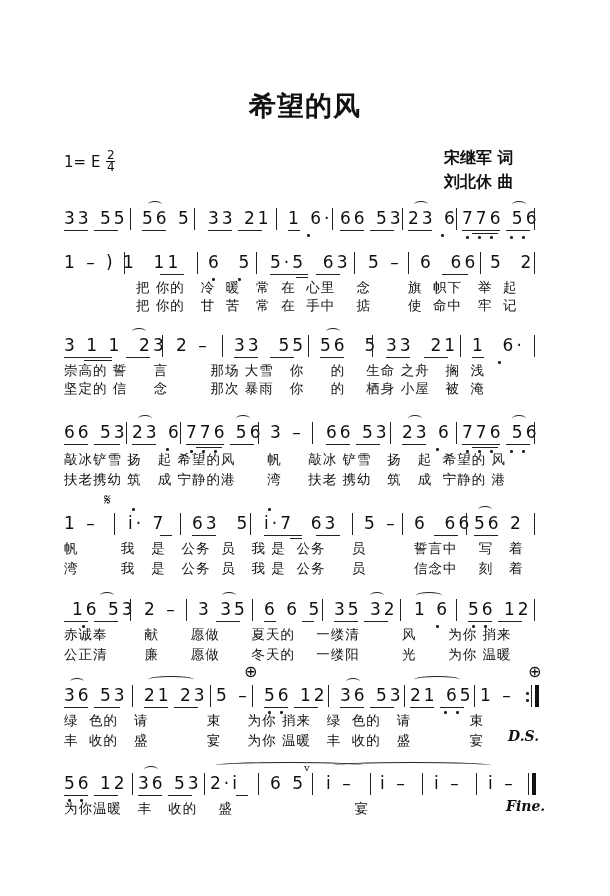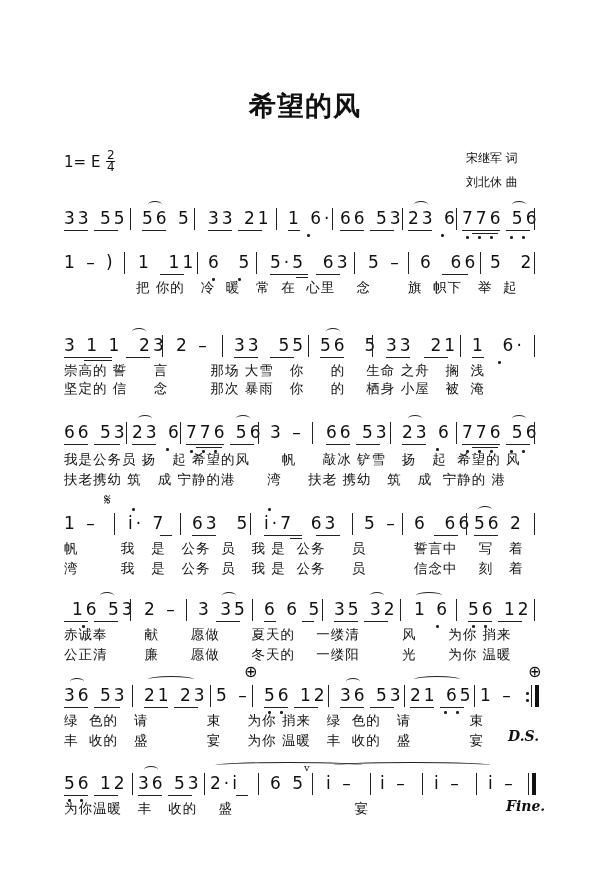--- a/index.html
+++ b/index.html
@@ -1,20 +1,20 @@
 <!DOCTYPE html>
 <html><head>
 <meta charset="utf-8">
 <style>
   html, body { margin:0; padding:0; background:#ffffff; }
   body { width:610px; height:896px; position:relative; overflow:hidden; font-family:"DejaVu Sans", sans-serif; color:#111; }
   .title { position:absolute; left:0; width:610px; top:88px; text-align:center; font-size:27px; font-weight:bold; letter-spacing:1px; }
   .key { position:absolute; left:64px; top:150px; font-size:15px; display:flex; align-items:center; }
   .frac { display:inline-flex; flex-direction:column; align-items:center; margin-left:6px; font-size:12px; line-height:11px; }
-  .credits { position:absolute; left:466px; top:146px; font-size:12px; line-height:24px; }
+  .credits { position:absolute; left:444px; top:146px; font-size:16px; line-height:24px;font-weight:bold; }
   .row { position:absolute; left:64px; width:478px; }
   .n { position:absolute; font-size:17px; letter-spacing:3px; white-space:pre; top:0; line-height:22px; }
   .ul { position:absolute; height:1px; background:#222; }
   .bar { position:absolute; width:1.3px; background:#222; top:1px; height:22px; }
   .dbl { position:absolute; width:4px; background:#111; top:1px; height:22px; }
   .lyr { position:absolute; font-size:13.5px; white-space:pre; letter-spacing:1px; }
   .arc { position:absolute; border-top:1.2px solid #222; border-radius:50% 50% 0 0; height:6px; }
   .dot { position:absolute; width:2.5px; height:2.5px; background:#222; border-radius:50%; }
   .mark { position:absolute; font-size:14px; font-style:italic; font-weight:bold; font-family:"DejaVu Serif", serif; }
   .sym { position:absolute; font-size:16px; }
@@ -73,40 +73,41 @@
     <span class="dot" style="left:414px;top:29px"></span>
     <span class="dot" style="left:426px;top:29px"></span>
   <span class="dot" style="left:446px;top:29px"></span>
     <span class="dot" style="left:458px;top:29px"></span>
   <span class="bar" style="left:470px"></span>
 </div>
 
 <div class="row" style="top:251px;height:70px;">
   <span class="n" style="left:0">1 – )</span>
   <span class="bar" style="left:60px"></span>
-  <span class="n" style="left:74px">1  11</span>
+  <span class="n" style="left:59px">1  11</span>
   <span class="ul" style="left:96px;top:23px;width:24px"></span>
   <span class="bar" style="left:133px"></span>
   <span class="n" style="left:144px">6  5</span>
   <span class="dot" style="left:148px;top:27px"></span>
     <span class="dot" style="left:174px;top:27px"></span>
   <span class="bar" style="left:192px"></span>
   <span class="n" style="left:206px">5·5  63</span>
   <span class="ul" style="left:206px;top:23px;width:38px"></span>
     <span class="ul" style="left:232px;top:26px;width:12px"></span>
   <span class="ul" style="left:252px;top:23px;width:24px"></span>
   <span class="bar" style="left:290px"></span>
   <span class="n" style="left:304px">5 –</span>
   <span class="bar" style="left:344px"></span>
   <span class="n" style="left:356px">6  66</span>
   <span class="ul" style="left:378px;top:23px;width:26px"></span>
   <span class="bar" style="left:416px"></span>
   <span class="n" style="left:426px">5  2</span>
   <span class="bar" style="left:470px"></span>
   <span class="lyr" style="left:72px;top:28px">把 你的   冷  暖   常  在  心里    念       旗  帜下   举  起</span>
+  <span class="lyr" style="left:72px;top:46px">把 你的   甘  苦   常  在  手中    掂       使  命中   牢  记</span>
 </div>
 
 <div class="row" style="top:334px;height:70px;">
   <span class="n" style="left:0">3 1 1  23</span>
   <span class="ul" style="left:0;top:23px;width:48px"></span>
     <span class="ul" style="left:20px;top:26px;width:28px"></span>
   <span class="ul" style="left:62px;top:23px;width:24px"></span>
   <span class="arc" style="left:68px;top:-6px;width:14px"></span>
   <span class="bar" style="left:98px"></span>
   <span class="n" style="left:112px">2 –</span>
@@ -165,21 +166,21 @@
   <span class="ul" style="left:398px;top:23px;width:38px"></span>
     <span class="ul" style="left:408px;top:26px;width:26px"></span>
   <span class="ul" style="left:442px;top:23px;width:24px"></span>
   <span class="arc" style="left:448px;top:-6px;width:14px"></span>
   <span class="dot" style="left:402px;top:29px"></span>
     <span class="dot" style="left:414px;top:29px"></span>
     <span class="dot" style="left:426px;top:29px"></span>
   <span class="dot" style="left:446px;top:29px"></span>
     <span class="dot" style="left:458px;top:29px"></span>
   <span class="bar" style="left:470px"></span>
-  <span class="lyr" style="left:0;top:30px">我是公务员 扬   起 希望的风      帆     敲冰 铲雪   扬   起  希望的 风</span>
+  <span class="lyr" style="left:0;top:30px">敲冰铲雪 扬   起 希望的风      帆     敲冰 铲雪   扬   起  希望的 风</span>
   <span class="lyr" style="left:0;top:50px">扶老携幼 筑   成 宁静的港      湾     扶老 携幼   筑   成  宁静的 港</span>
 </div>
 
 <div class="row" style="top:512px;height:70px;">
   <span class="sym" style="left:40px;top:-22px">𝄋</span>
   <span class="n" style="left:0">1 –</span>
   <span class="bar" style="left:50px"></span>
   <span class="dot" style="left:68px;top:-4px"></span>
   <span class="n" style="left:64px">i· 7</span>
   <span class="ul" style="left:96px;top:23px;width:12px"></span>

